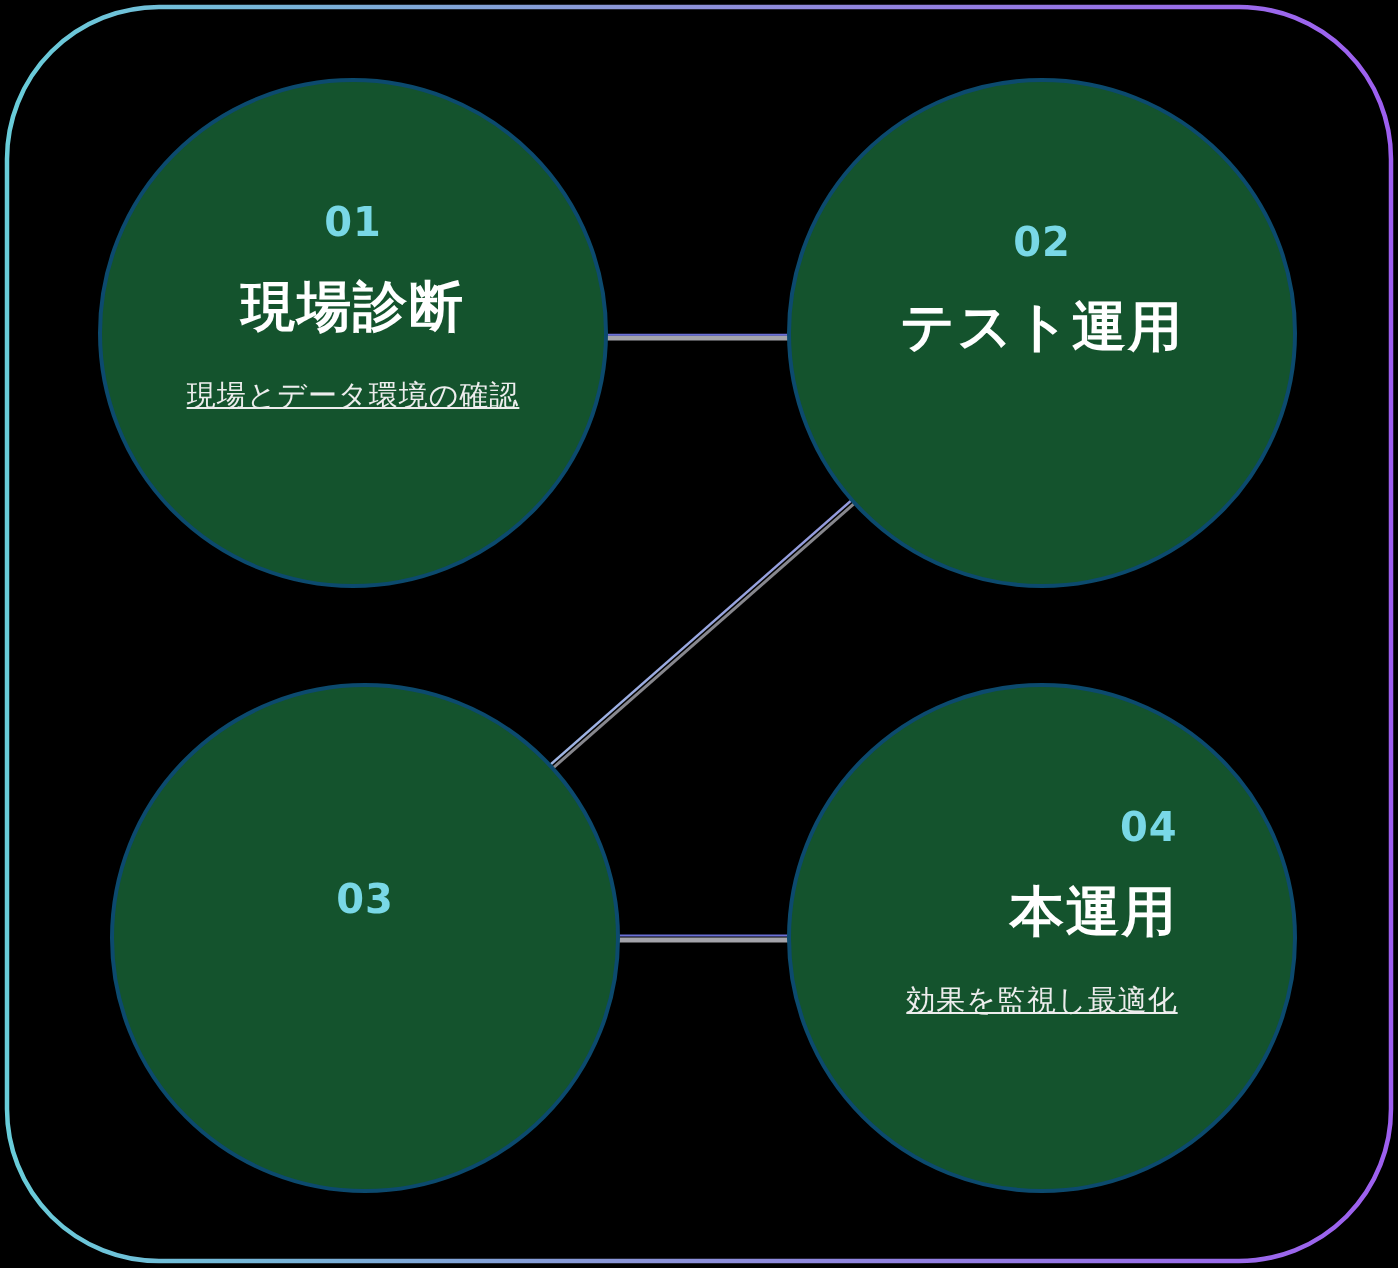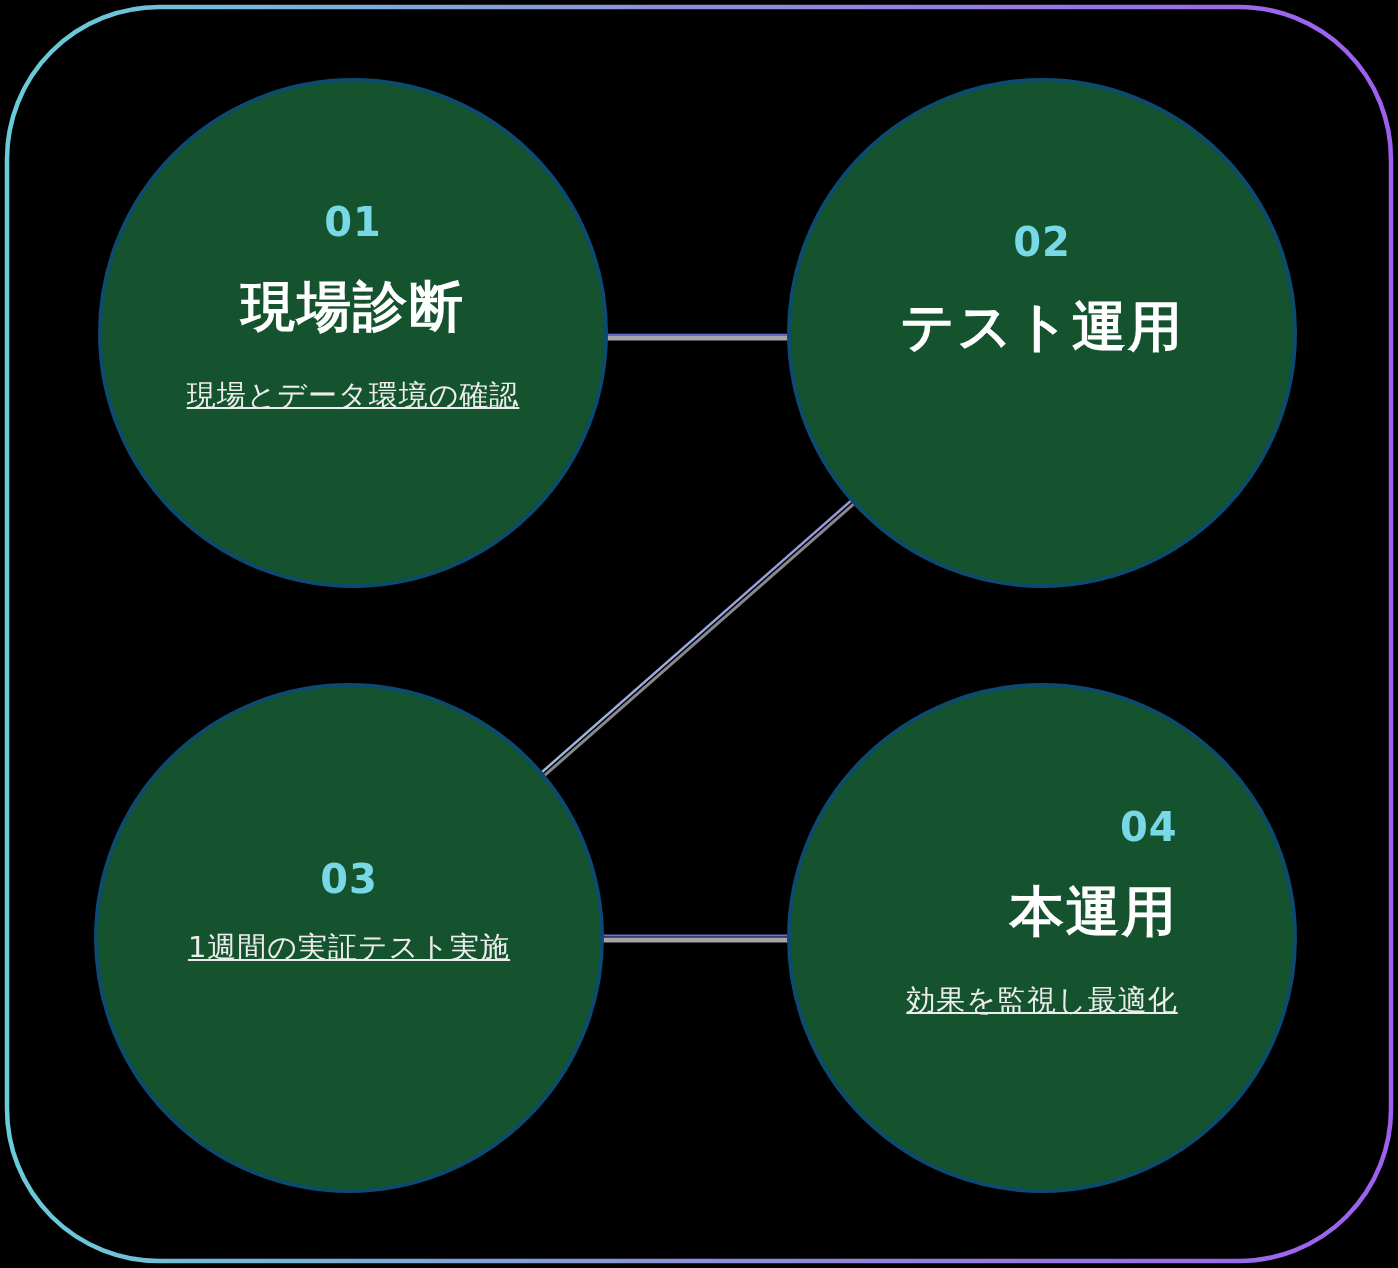--- a/index.html
+++ b/index.html
@@ -32,21 +32,21 @@
     display: flex;
     align-items: center;
     justify-content: center;
     text-align: center;
   }
   .step-circle .content {
     transform: translateY(-26px);
   }
   .c1 { left: 98px;  top: 78px; }
   .c2 { left: 787px; top: 78px; }
-  .c3 { left: 94px;  top: 683px; }
+  .c3 { left: 110px;  top: 683px; }
   .c4 { left: 787px; top: 683px; text-align: right; }
   .num {
     font-size: 40px;
     font-weight: 700;
     color: #79d8e6;
     letter-spacing: 1px;
     margin-bottom: 26px;
   }
   .title {
     font-size: 54px;
@@ -112,21 +112,20 @@
   <div class="step-circle c2">
     <div class="content">
       <div class="num">02</div>
       <div class="title">テスト運用</div>
     </div>
   </div>
 
   <div class="step-circle c3">
     <div class="content">
       <div class="num">03</div>
-      <div class="desc">1週間の実証テスト実施</div>
     </div>
   </div>
 
   <div class="step-circle c4">
     <div class="content">
       <div class="num">04</div>
       <div class="title">本運用</div>
       <div class="desc">効果を監視し最適化</div>
     </div>
   </div>

